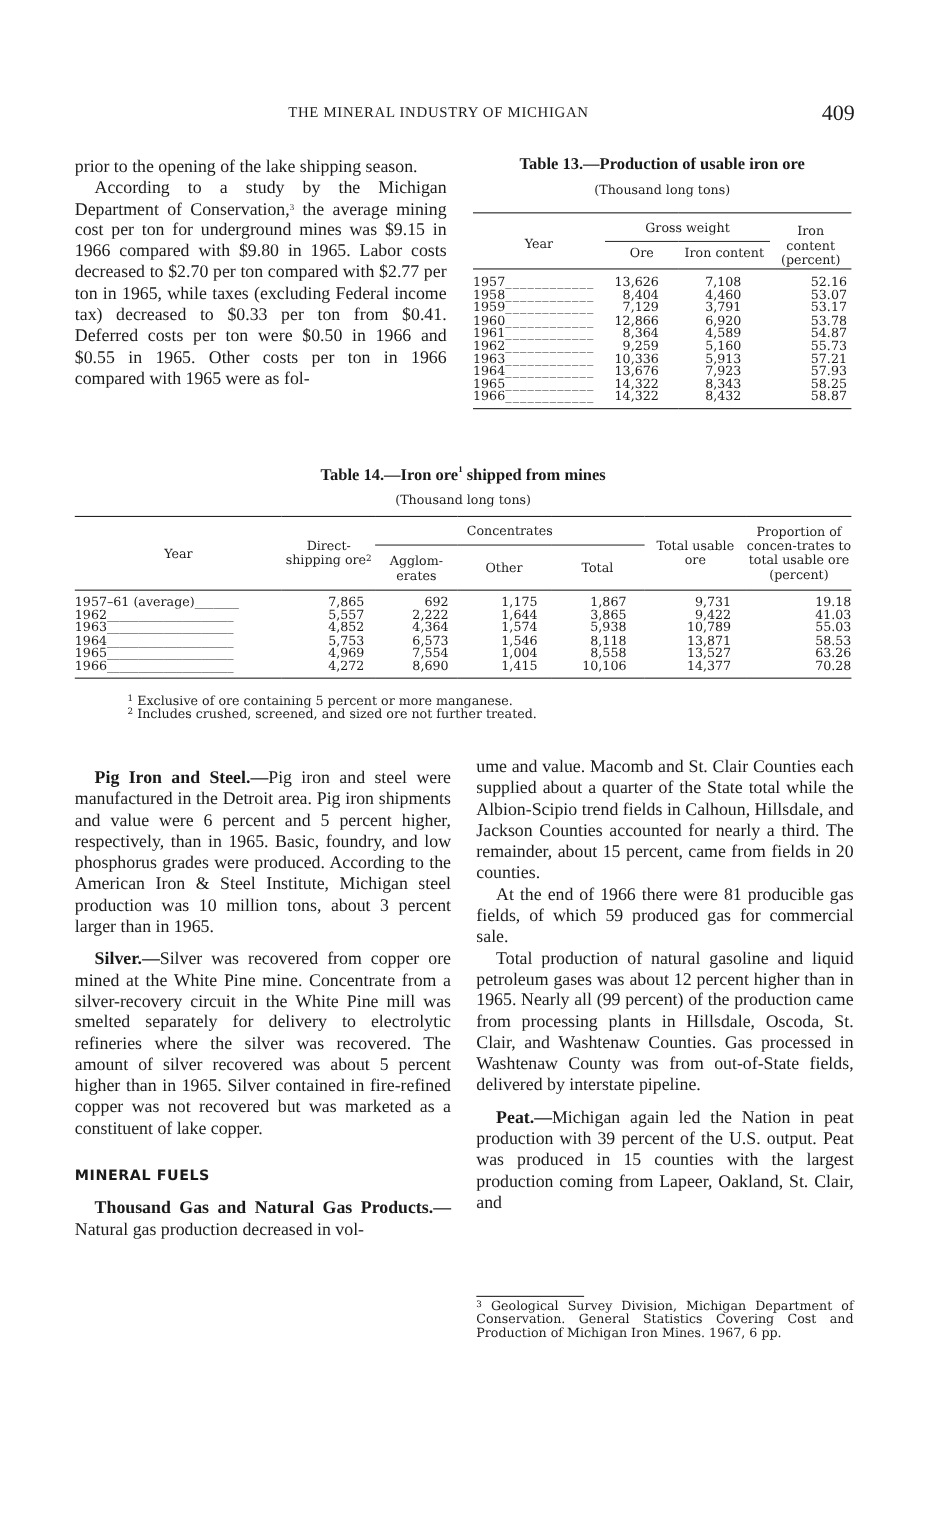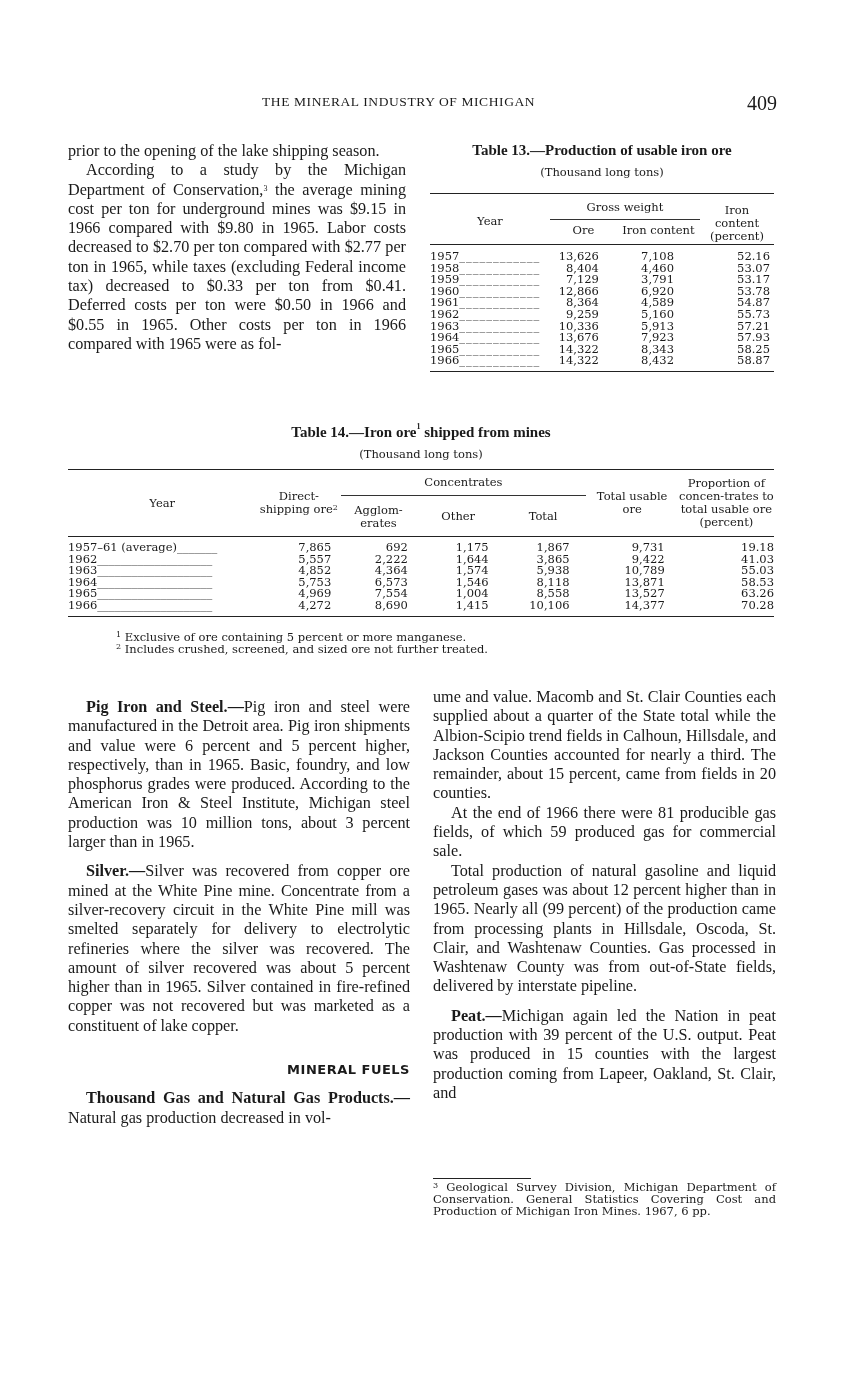--- a/index.html
+++ b/index.html
@@ -19,21 +19,21 @@
   }
   .col { position: absolute; font-size: 16.2px; line-height: 19.3px; text-align: justify; }
   .col p { margin: 0; }
   .col p.indent { text-indent: 18px; }
   .col p.gap { margin-top: 10px; }
   .col b { font-weight: bold; }
   .left-top { left: 68px; top: 142px; width: 338px; }
   .left-bottom { left: 68px; top: 688px; width: 342px; }
   .right-bottom { left: 433px; top: 688px; width: 343px; }
   .section-head {
-    text-align: right; font-family: "DejaVu Sans", sans-serif; font-weight: bold;
+    text-align: left; font-family: "DejaVu Sans", sans-serif; font-weight: bold;
     font-size: 13px; letter-spacing: 0.5px; margin: 24px 0 10px 0;
   }
   
   .t13 { position: absolute; left: 430px; top: 142px; width: 344px; font-family: "DejaVu Serif", serif; }
   .tbl-title { text-align: center; font-weight: bold; font-size: 15px; font-family: "Liberation Serif", serif; }
   .tbl-sub { text-align: center; font-size: 11.5px; margin-top: 6px; }
   table { border-collapse: collapse; width: 100%; font-size: 11.5px; }
   .rule-top { border-top: 1.5px solid #222; }
   .rule-bottom { border-bottom: 1.5px solid #222; }
   th { font-weight: normal; text-align: center; line-height: 13px; vertical-align: middle; }

